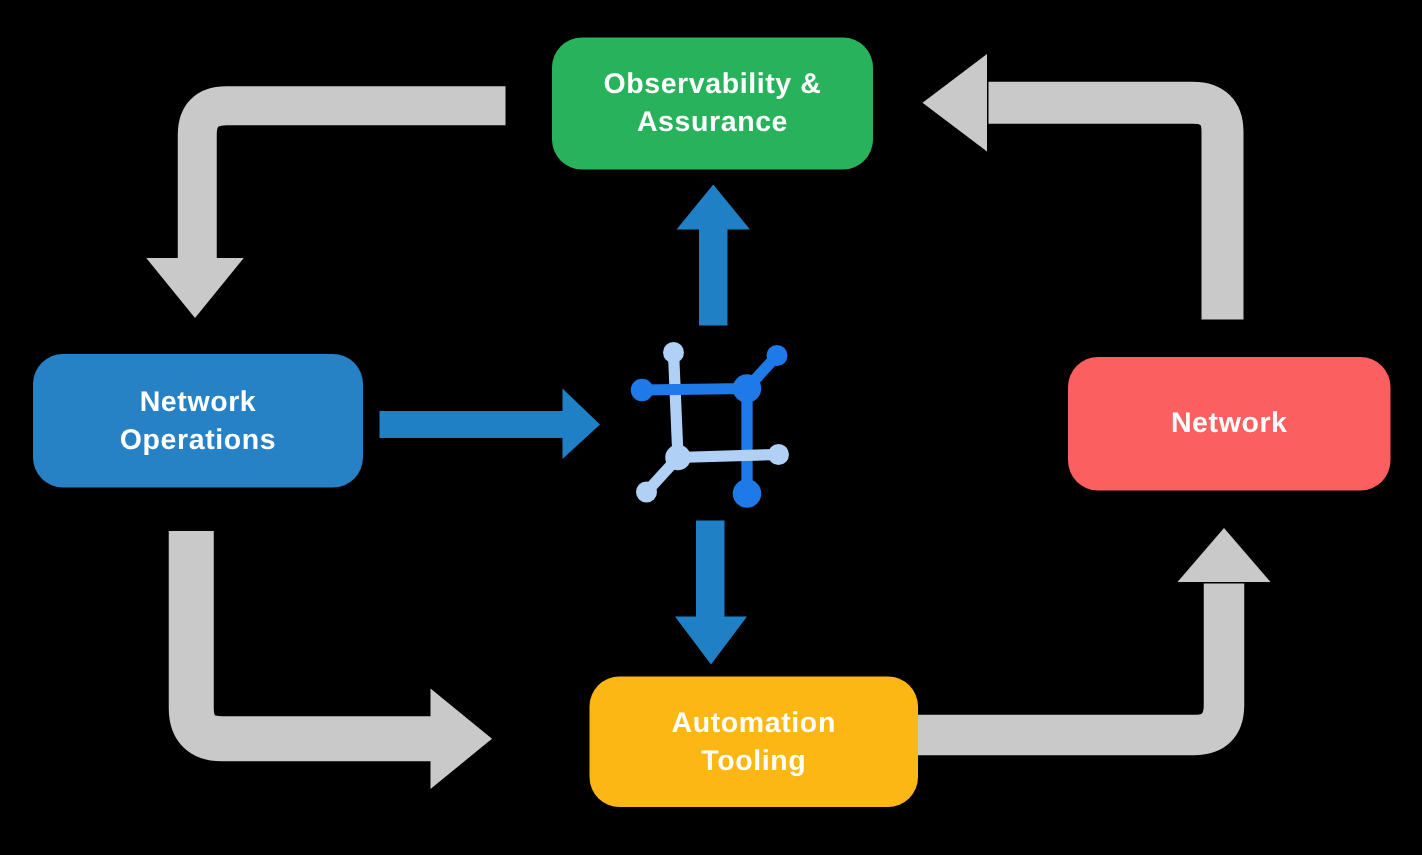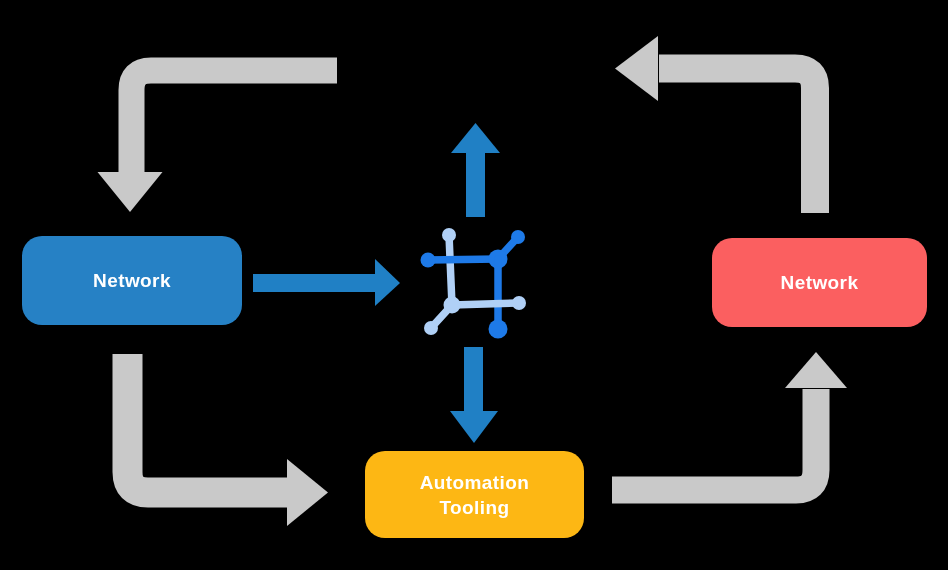--- a/index.html
+++ b/index.html
@@ -102,27 +102,32 @@
       <g style="color: rgb(176, 208, 246);">
         <line x1="452" y1="305" x2="519" y2="303" stroke="currentColor" stroke-width="7.5" stroke-linecap="round"></line>
         <circle cx="519" cy="303" r="7" fill="currentColor"></circle>
         <line x1="452" y1="305" x2="431" y2="328" stroke="currentColor" stroke-width="7.5" stroke-linecap="round"></line>
         <circle cx="431" cy="328" r="7" fill="currentColor"></circle>
         <circle cx="452" cy="305" r="8.5" fill="currentColor"></circle>
       </g>
     </g>
   </svg>
 
+  <div class="box box-observability" style="background-color: rgb(39, 178, 91);">
+    <span class="line">Observability &amp;</span>
+    <span class="line">Assurance</span>
+  </div>
 
   <div class="box box-operations" style="background-color: rgb(38, 129, 197);">
     <span class="line">Network</span>
+    <span class="line">Operations</span>
   </div>
 
   <div class="box box-infrastructure" style="background-color: rgb(251, 95, 96);">
     <span class="line">Network</span>
   </div>
 
-  <div class="box box-tooling" style="background-color: rgb(253, 183, 20);">
+  <div class="box box-tooling" style="background-color: rgb(253, 183, 20); margin-left: 28px;">
     <span class="line">Automation</span>
     <span class="line">Tooling</span>
   </div>
 
 </div>
 
 </body></html>

